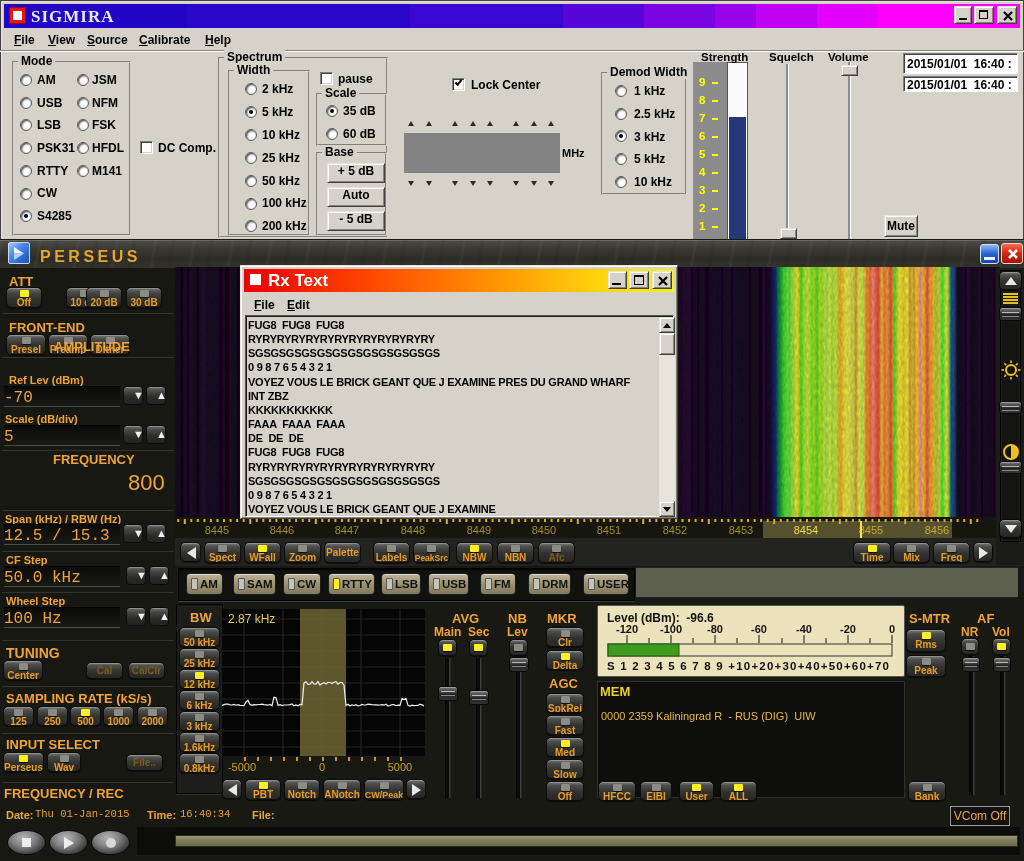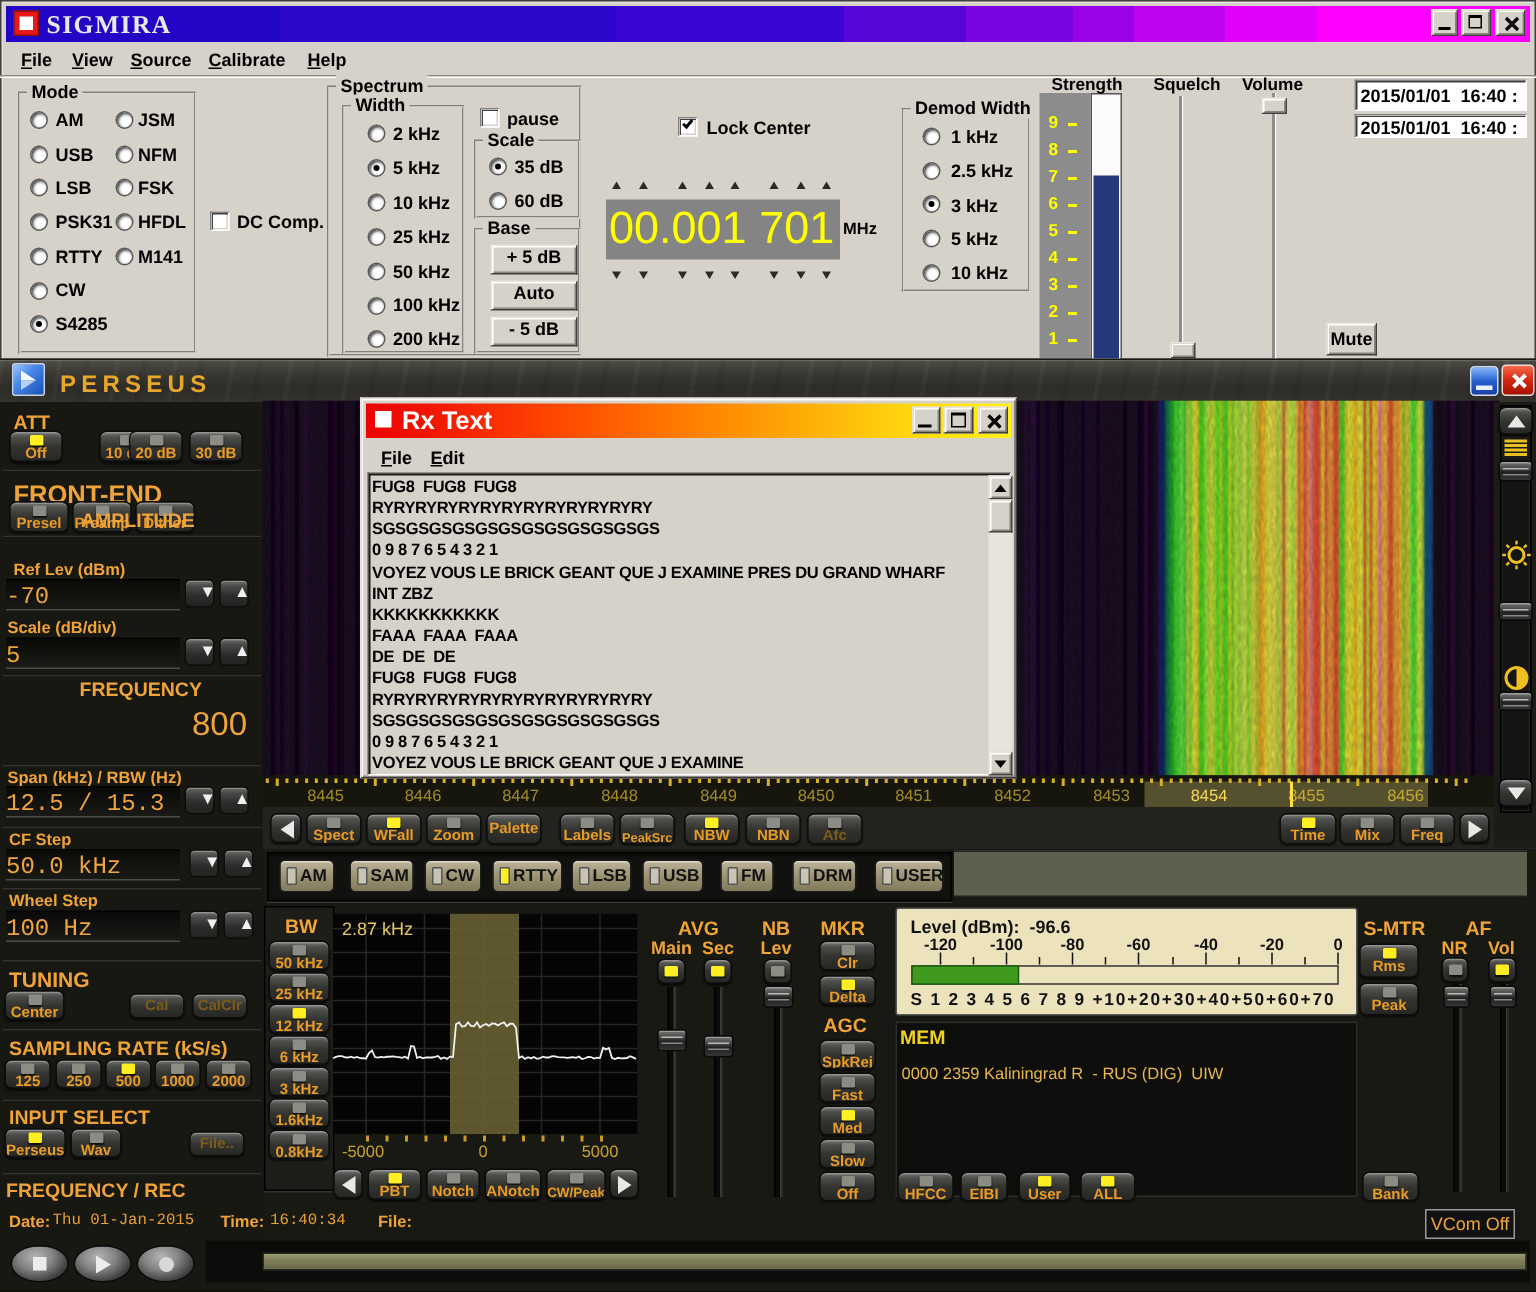--- a/index.html
+++ b/index.html
@@ -117,21 +117,20 @@
     <div class="gbox" style="left:316px;top:152px;width:71px;height:84px;"></div>
     <div class="glab" style="left:322px;top:145px;">Base</div>
     <div class="w98b" style="left:327px;top:163px;width:58px;height:20px;">+ 5 dB</div>
     <div class="w98b" style="left:327px;top:187px;width:58px;height:20px;">Auto</div>
     <div class="w98b" style="left:327px;top:211px;width:58px;height:20px;">- 5 dB</div>
     <span class="chk" style="left:452px;top:78px">
       <span class="ck"></span>
     </span>
     <div class="slab" style="left:471px;top:78px;">Lock Center</div>
     <div style="left:404px;top:133px;width:156px;height:40px;background:#848484;"></div>
-    <div style="left:406px;top:136px;width:154px;height:34px;color:#ffff00;font:30px 'Liberation Sans',sans-serif;white-space:pre;">00.001 701</div>
     <div class="slab" style="left:562px;top:147px;font-size:11px;">MHz</div>
     <div style="left:408px;top:121px;width:0px;height:0px;border-left:3.5px solid transparent;border-right:3.5px solid transparent;border-bottom:5px solid #2a2a2a;"></div>
     <div style="left:408px;top:181px;width:0px;height:0px;border-left:3.5px solid transparent;border-right:3.5px solid transparent;border-top:5px solid #2a2a2a;"></div>
     <div style="left:426px;top:121px;width:0px;height:0px;border-left:3.5px solid transparent;border-right:3.5px solid transparent;border-bottom:5px solid #2a2a2a;"></div>
     <div style="left:426px;top:181px;width:0px;height:0px;border-left:3.5px solid transparent;border-right:3.5px solid transparent;border-top:5px solid #2a2a2a;"></div>
     <div style="left:452px;top:121px;width:0px;height:0px;border-left:3.5px solid transparent;border-right:3.5px solid transparent;border-bottom:5px solid #2a2a2a;"></div>
     <div style="left:452px;top:181px;width:0px;height:0px;border-left:3.5px solid transparent;border-right:3.5px solid transparent;border-top:5px solid #2a2a2a;"></div>
     <div style="left:470px;top:121px;width:0px;height:0px;border-left:3.5px solid transparent;border-right:3.5px solid transparent;border-bottom:5px solid #2a2a2a;"></div>
     <div style="left:470px;top:181px;width:0px;height:0px;border-left:3.5px solid transparent;border-right:3.5px solid transparent;border-top:5px solid #2a2a2a;"></div>
     <div style="left:487px;top:121px;width:0px;height:0px;border-left:3.5px solid transparent;border-right:3.5px solid transparent;border-bottom:5px solid #2a2a2a;"></div>
@@ -226,21 +225,21 @@
       <span class="pbt " style="font-size:10px">10 dB</span>
     </div>
     <div class="pbtn" style="left:86px;top:287px;width:36px;height:21px;">
       <span class="pind"></span>
       <span class="pbt " style="font-size:10px">20 dB</span>
     </div>
     <div class="pbtn" style="left:126px;top:287px;width:36px;height:21px;">
       <span class="pind"></span>
       <span class="pbt " style="font-size:10px">30 dB</span>
     </div>
-    <div class="plab" style="left:9px;top:320px;font-size:17px;">FRONT-END</div>
+    <div class="plab" style="left:9px;top:320px;font-size:13px;">FRONT-END</div>
     <div class="pbtn" style="left:6px;top:334px;width:40px;height:21px;">
       <span class="pind"></span>
       <span class="pbt " style="font-size:10px">Presel</span>
     </div>
     <div class="pbtn" style="left:48px;top:334px;width:40px;height:21px;">
       <span class="pind"></span>
       <span class="pbt " style="font-size:10px">Preamp</span>
     </div>
     <div class="pbtn" style="left:90px;top:334px;width:40px;height:21px;">
       <span class="pind"></span>

